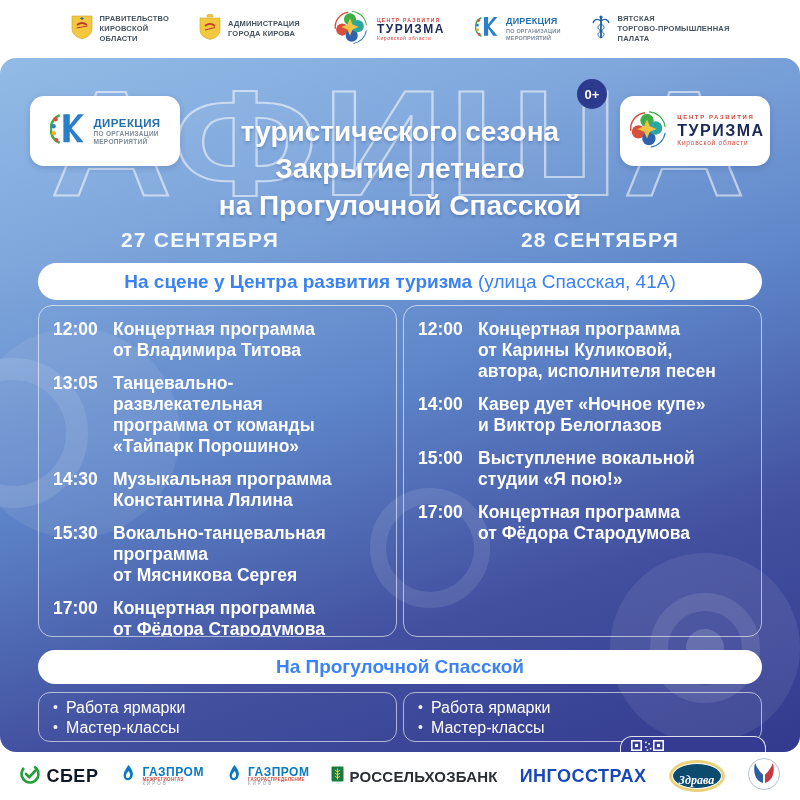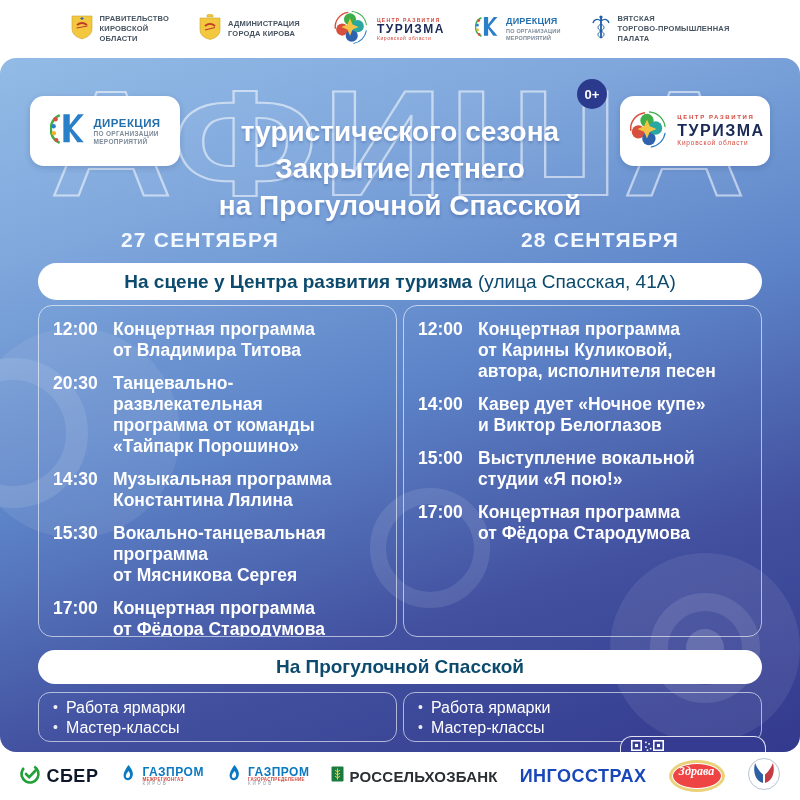--- a/index.html
+++ b/index.html
@@ -43,21 +43,21 @@
     background:#2c3a8e; color:#fff; font-size:13px; font-weight:bold;
     display:flex; align-items:center; justify-content:center; }
 
   .title { position:absolute; top:56px; left:0; width:800px; text-align:center; color:#fff;
     font-size:28px; font-weight:bold; line-height:1.32; text-shadow:0 2px 3px rgba(25,45,110,.25); }
 
   .dates { position:absolute; top:170px; left:0; width:800px; display:flex; }
   .dates div { width:50%; text-align:center; color:#f4f8ff; font-size:21px; font-weight:bold; letter-spacing:1.2px; }
 
   .pill { position:absolute; left:38px; width:724px; background:#fff; border-radius:19px;
-    display:flex; align-items:center; justify-content:center; gap:6px; color:#0c4a6e; }
+    display:flex; align-items:center; justify-content:center; gap:6px; color:#3b82f6; }
   .pill-stage { top:205px; height:37px; font-size:19px; }
   .pill-stage .bold { font-weight:bold; }
   .pill-venue { top:592px; height:34px; font-size:19px; font-weight:bold; }
 
   .sched-box { position:absolute; top:247px; width:359px; height:332px;
     border:1.5px solid rgba(255,255,255,.6); border-radius:14px; padding:13px 28px 8px 14px; overflow:hidden; }
   .sched-left { left:38px; } .sched-right { left:403px; }
   .item { display:flex; gap:10px; margin-bottom:12px; color:#fff; font-size:17.5px; line-height:1.2; }
   .item .time { font-weight:bold; min-width:50px; }
   .item .txt { white-space:pre-line; font-weight:600; }
@@ -79,22 +79,22 @@
   .sponsor { display:flex; align-items:center; gap:5px; }
   .sber-txt { color:#0f172a; font-size:18px; font-weight:bold; letter-spacing:.5px; }
   .gaz-txt { line-height:1; }
   .gaz-main { color:#0b79c1; font-size:12px; font-weight:bold; letter-spacing:.5px;text-align:right; }
   .gaz-sub { color:#d24a3e; font-size:4.5px; font-weight:bold; letter-spacing:.3px; }
   .gaz-city { color:#8a97a5; font-size:4.5px; letter-spacing:2px; }
   .rshb-txt { color:#2b2f33; font-size:15px; font-weight:bold; letter-spacing:.2px; }
   .ingos-txt { color:#1947ba; font-size:18px; font-weight:bold; letter-spacing:.5px; }
   .zdrava { position:relative; width:56px; height:32px; }
   .zdrava .oval-out { position:absolute; inset:0; border-radius:50%; background:#e9d27a; }
-  .zdrava .oval-in { position:absolute; inset:3px; border-radius:50%; background:#ef4444; border:1px solid #fff;
-    display:flex; align-items:flex-start; justify-content:center; }
+  .zdrava .oval-in { position:absolute; inset:3px; border-radius:50%; background:#0c4a6e; border:1px solid #fff;
+    display:flex; align-items:flex-end; justify-content:center; }
   .zdrava .ztxt { color:#fff; font-size:12px; font-style:italic; font-weight:bold; font-family:"Liberation Serif", serif; }
 </style>
 </head>
 <body>
 
 <div class="top-strip">
   <div class="partner">
     <span>
       <svg width="22" height="26" viewBox="0 0 22 26">
           <path d="M1,2 H21 V15 Q21,22 11,25 Q1,22 1,15 Z" fill="#f3c83f" stroke="#caa42e" stroke-width=".6"></path>
@@ -243,21 +243,21 @@
     <span>(улица Спасская, 41А)</span>
   </div>
 
   <div class="sched-box sched-left">
     <div class="item">
         <span class="time">12:00</span>
         <span class="txt">Концертная программа
 от Владимира Титова</span>
       </div>
     <div class="item">
-        <span class="time">20:30</span>
+        <span class="time">13:05</span>
         <span class="txt">Танцевально-
 развлекательная
 программа от команды
 «Тайпарк Порошино»</span>
       </div>
     <div class="item">
         <span class="time">14:30</span>
         <span class="txt">Музыкальная программа
 Константина Лялина</span>
       </div>

